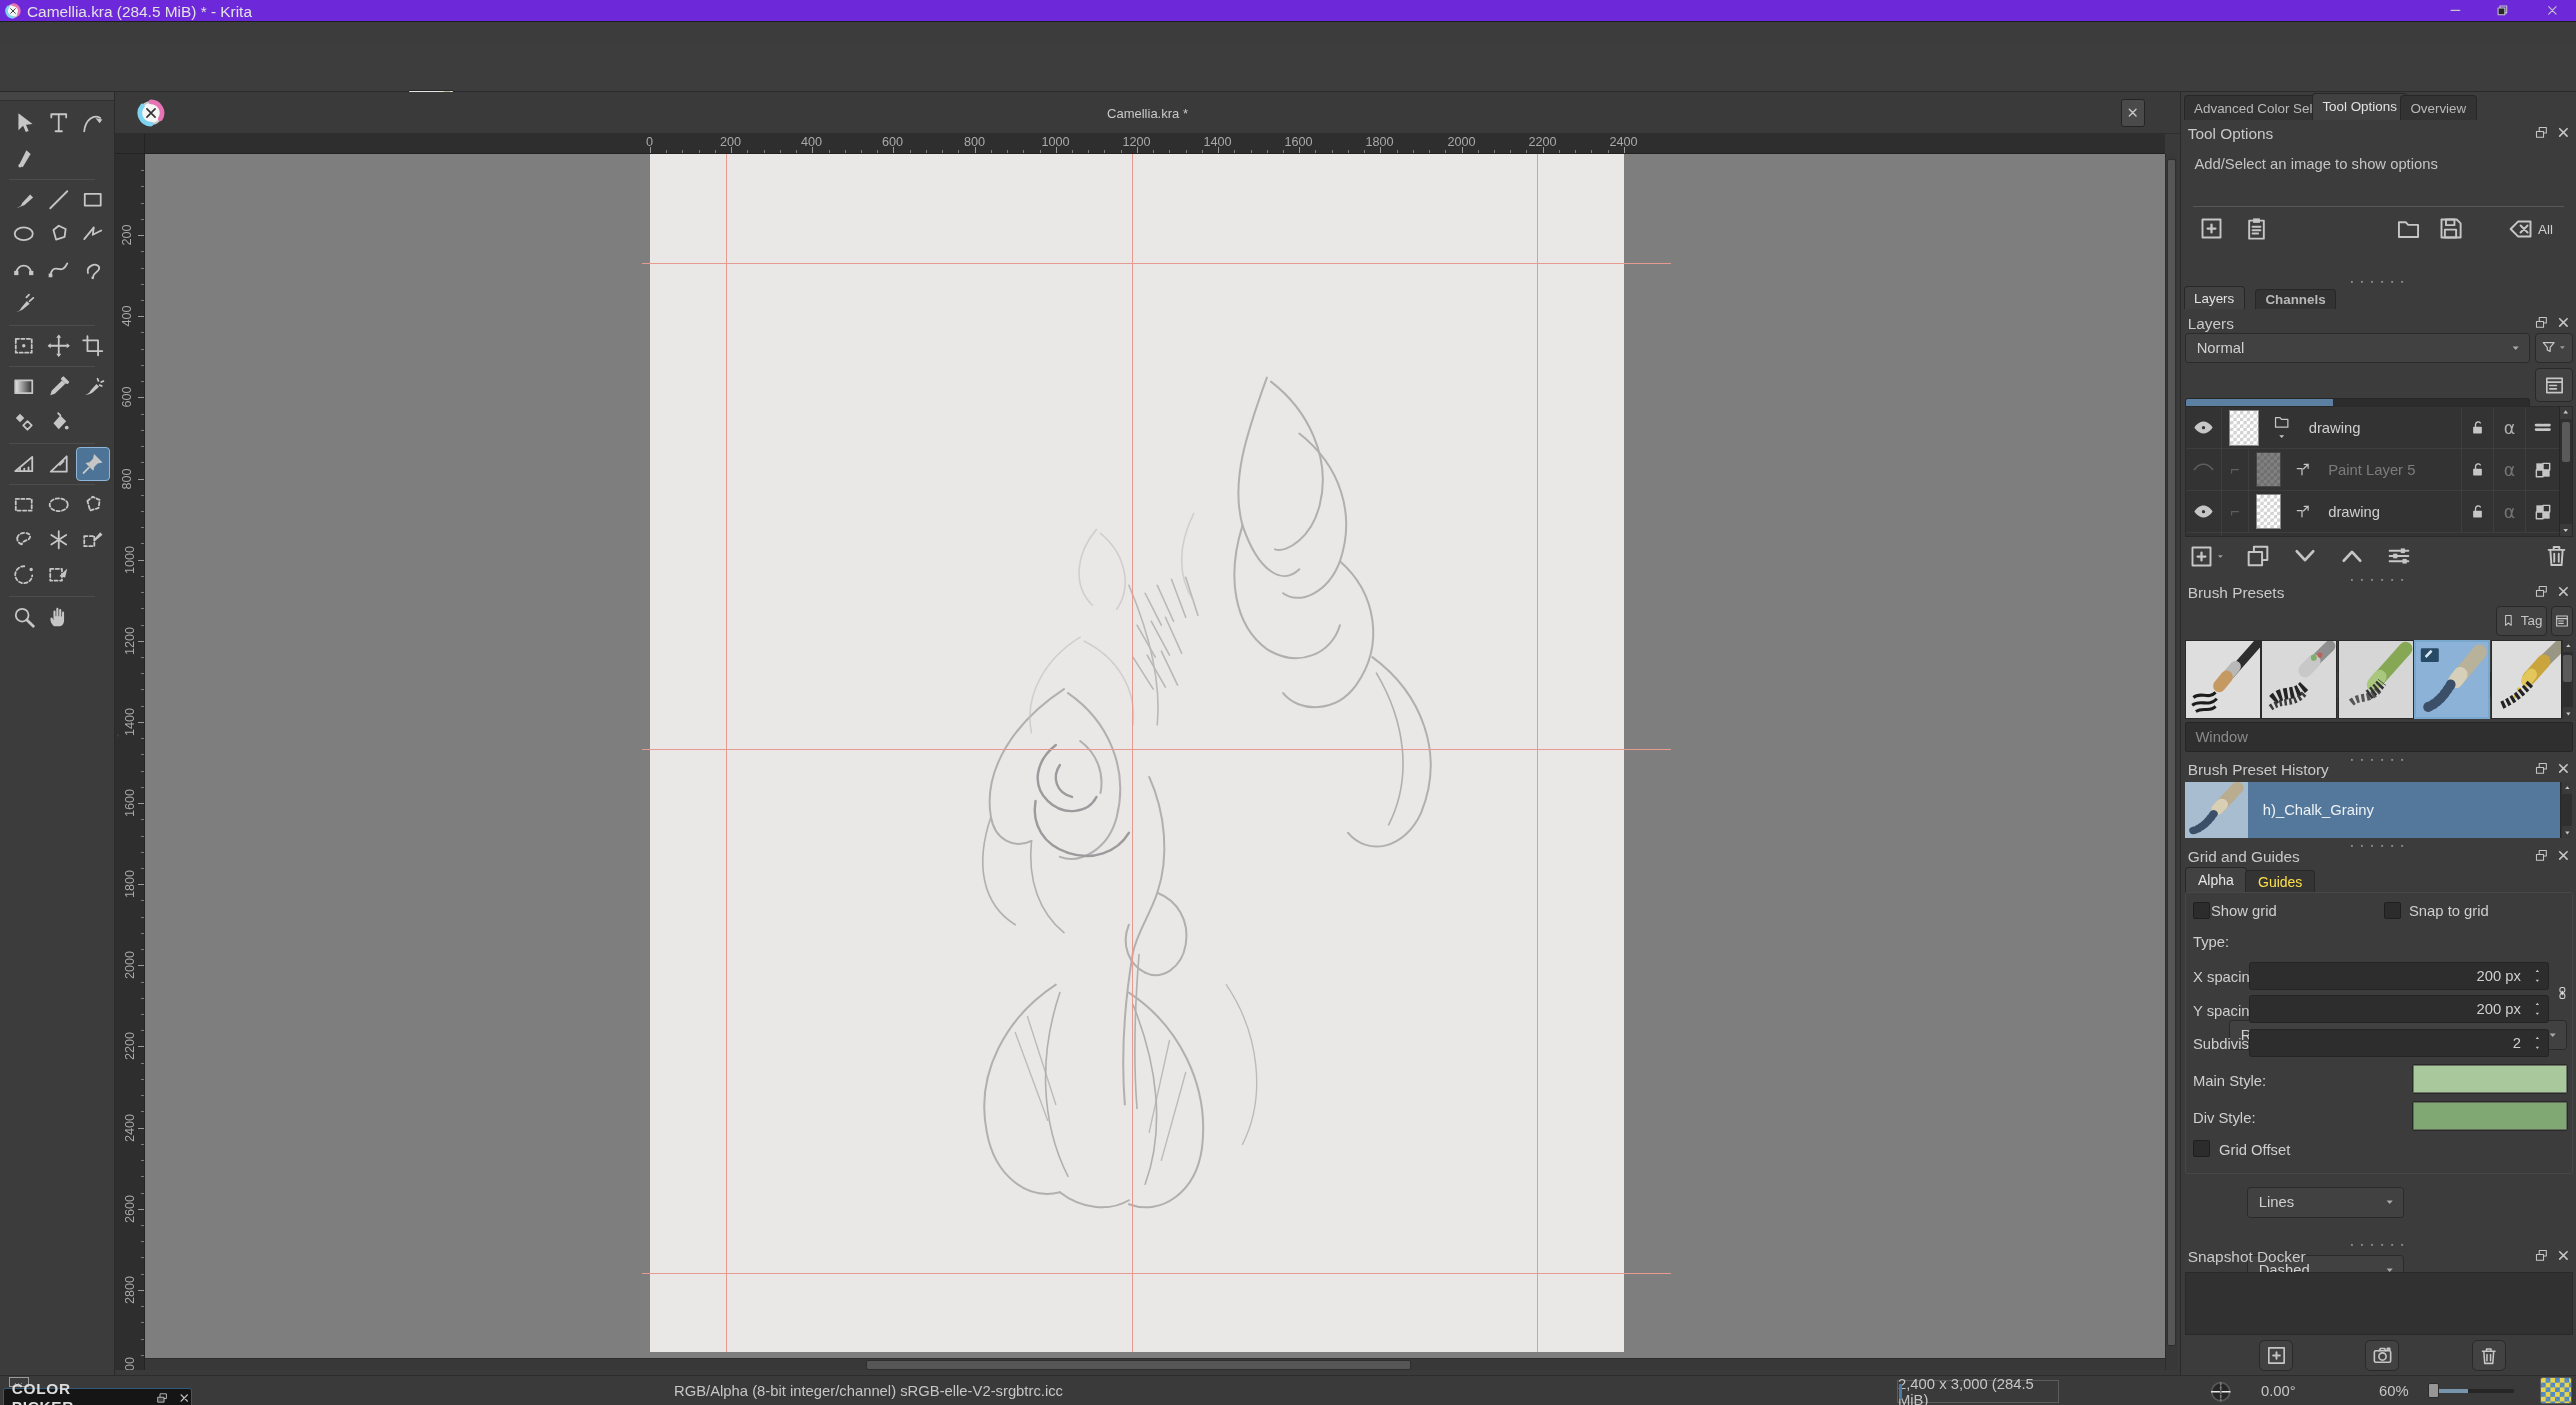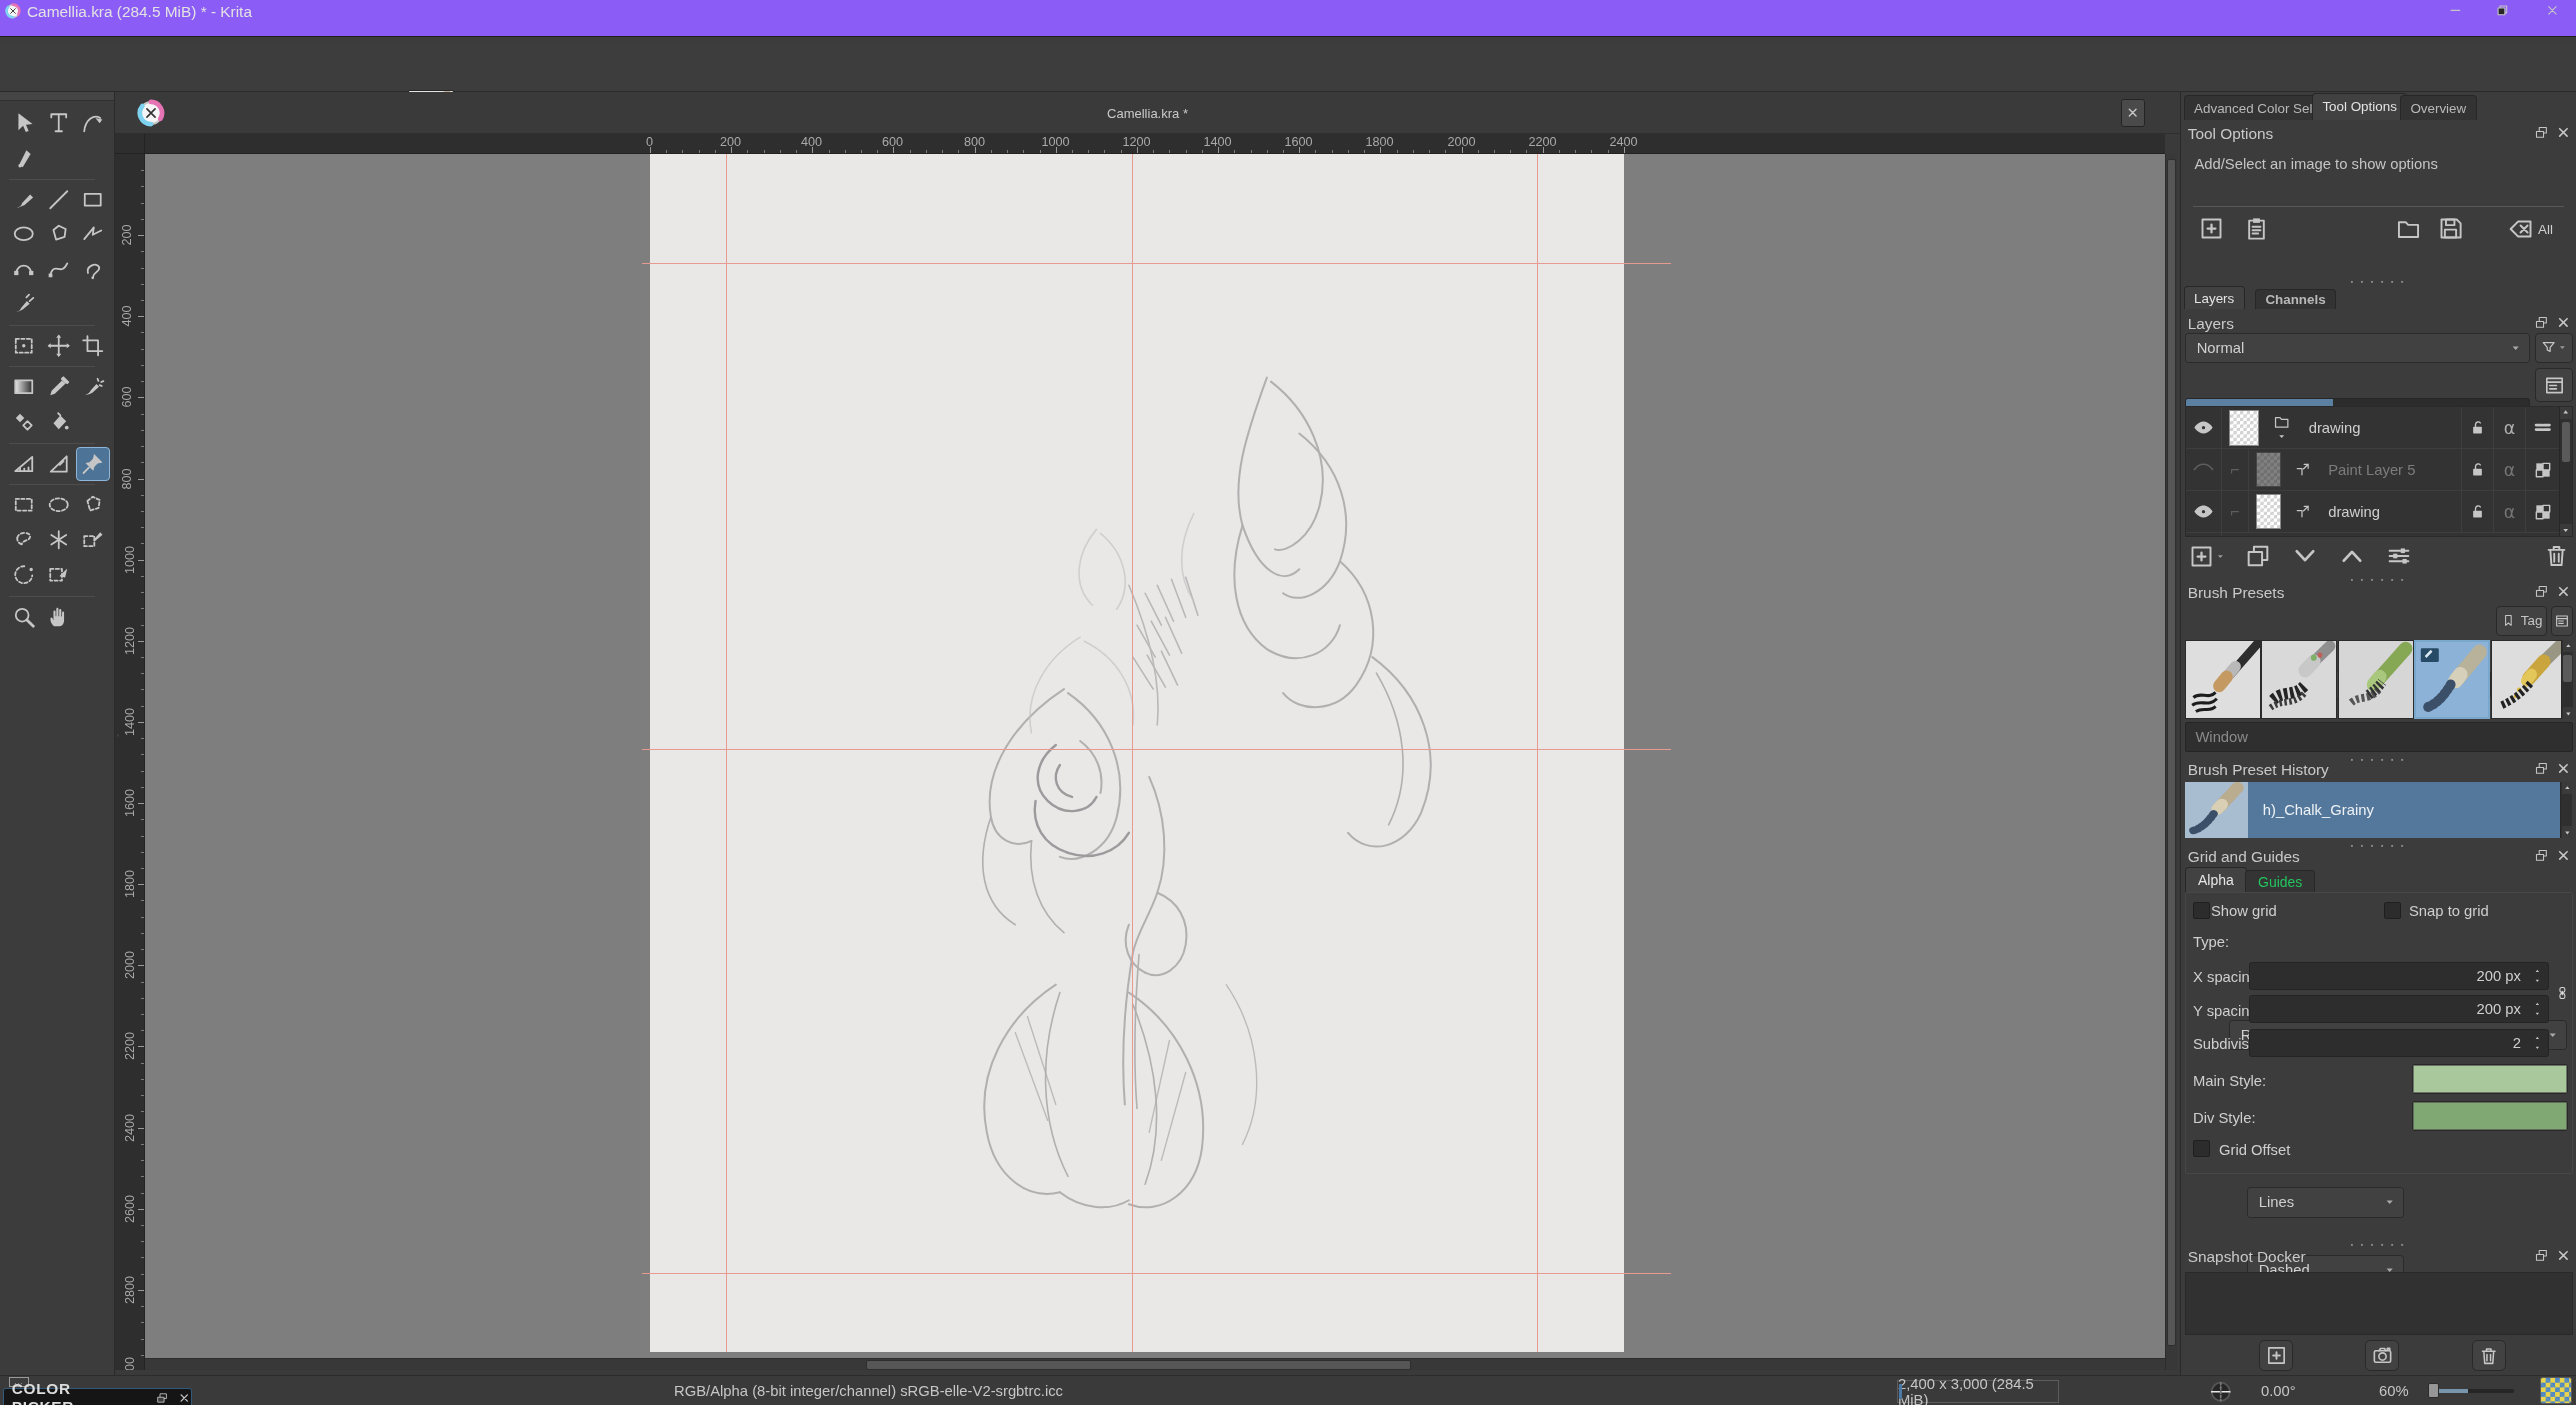--- a/index.html
+++ b/index.html
@@ -7,21 +7,21 @@
   #root{position:relative;width:2576px;height:1405px;overflow:hidden;
         font-family:"Liberation Sans",sans-serif;color:#cfcfcf;background:#3c3c3c;
         -webkit-user-select:none;user-select:none;}
   .abs{position:absolute;}
   .ic{display:inline-flex;align-items:center;justify-content:center;color:#c6c6c6;}
   .ic svg{width:100%;height:100%;}
   svg .f{fill:currentColor;stroke:none;}
   svg .d{stroke-dasharray:3 2.2;}
   .dim{color:#787878;}
   
-  #titlebar{left:0;top:0;width:2576px;height:37px;background:#8b5cf6;border-bottom:0.7px solid #1d1d1d;}
+  #titlebar{left:0;top:0;width:2576px;height:22px;background:#6d28d9;border-bottom:0.7px solid #1d1d1d;}
   #titlebar .title{position:absolute;left:27px;top:2.7px;font-size:15.4px;color:#e2e2e2;}
   .winbtn{position:absolute;top:1.3px;width:29.5px;height:19px;display:flex;align-items:center;justify-content:center;color:#d8d8d8;}
   
   #menubar{left:0;top:21.5px;width:2576px;height:21.5px;background:#313131;border-bottom:0.7px solid #262626;display:flex;align-items:center;padding-left:4px;}
   .menu-item{font-size:15.4px;color:#d4d4d4;padding:0 14px;height:21.5px;display:flex;align-items:center;}
   
   #toolbar{left:0;top:43px;width:2576px;height:49px;background:#3d3d3d;border-bottom:0.7px solid #2a2a2a;}
   .tbtn{position:absolute;top:51px;height:35px;display:flex;align-items:center;justify-content:center;border-radius:3.4px;}
   .tsep{position:absolute;top:52px;width:0.7px;height:31px;background:#2d2d2d;}
   .tgrip{position:absolute;top:54px;width:8px;height:28px;color:#6f6f6f;}
@@ -103,21 +103,21 @@
   .bthumb{position:absolute;top:0;width:76px;height:79px;border:0.7px solid #2b2b2b;}
   .bthumb.sel{border:2px solid #7aa7cc;}
   .bthumb svg{width:100%;height:100%;display:block;}
   #bp-search{position:absolute;left:4px;top:630px;width:388px;height:29.5px;background:#2f2f2f;border:0.7px solid #252525;border-radius:2px;
              display:flex;align-items:center;padding-left:9.4px;font-size:14.8px;color:#8a8a8a;}
   #bph-row{position:absolute;left:4px;top:690px;width:376px;height:56px;background:#54789b;display:flex;align-items:center;}
   #bph-row .name{font-size:14.8px;color:#eef2f6;margin-left:14.8px;}
   .minisb{position:absolute;right:0;width:12px;background:#2f2f2f;border-left:0.7px solid #272727;}
   
   .gtab{position:absolute;height:23px;background:#343434;border:0.7px solid #272727;border-bottom:none;border-radius:4px 4px 0 0;
-        display:flex;align-items:center;justify-content:center;font-size:14px;color:#22c55e;padding:0 12px;}
+        display:flex;align-items:center;justify-content:center;font-size:14px;color:#fde047;padding:0 12px;}
   .gtab.active{background:#424242;color:#e6e6e6;height:25.5px;}
   .ggbox{position:absolute;left:4px;top:800px;width:388px;height:282px;border:0.7px solid #474747;border-radius:1.3px;}
   .colorswatch{position:absolute;height:29.5px;border:1.3px solid #292929;border-radius:2px;box-shadow:0 0 0 0.7px #555 inset;}
   
   #snaparea{position:absolute;left:4px;top:1180px;width:388px;height:63px;background:#313131;border:0.7px solid #292929;}
   
   #statusbar{left:0;top:1375px;width:2576px;height:30px;background:#3a3a3a;border-top:0.7px solid #2c2c2c;font-size:14.8px;color:#c6c6c6;}
   #cp-float{position:absolute;left:2.7px;top:12px;width:189px;height:18px;background:#151515;border:1.3px solid #33597a;border-bottom:none;border-radius:2.7px 2.7px 0 0;
             display:flex;align-items:center;}
   #cp-float .t{font-weight:bold;font-size:15.4px;letter-spacing:0.7px;color:#dcdcdc;margin-left:8px;}

